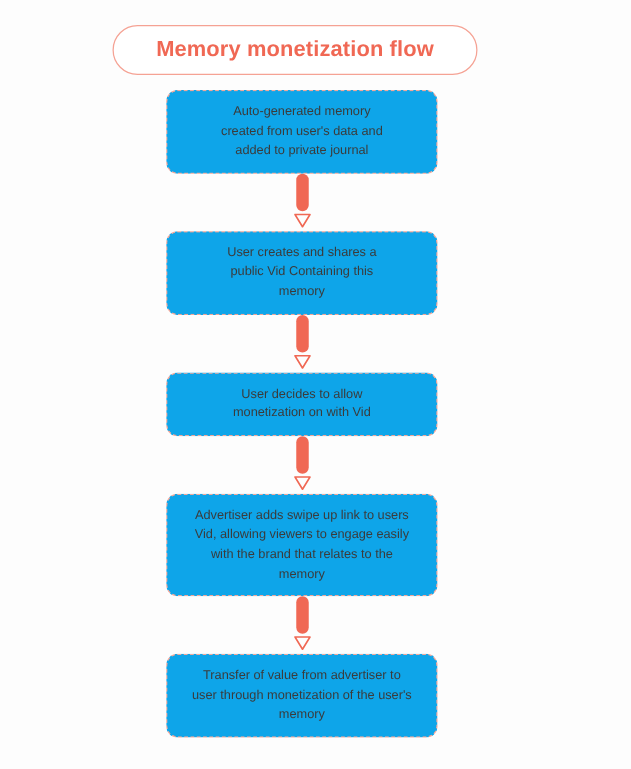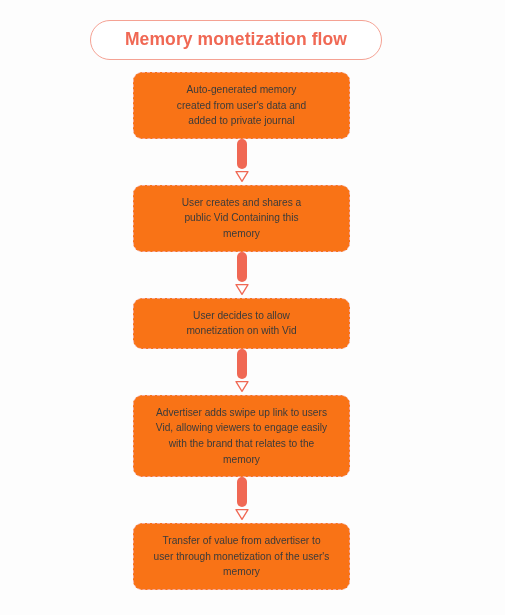--- a/index.html
+++ b/index.html
@@ -54,21 +54,21 @@
     flex-direction: column;
     align-items: center;
   }
 
   
   .step-box {
     box-sizing: border-box;
     width: 217px;
     border: 1.3px dashed #f3a79a;
     border-radius: 9px;
-    background: #f97316;
+    background: #0ea5e9;
     display: flex;
     align-items: center;
     justify-content: center;
     padding: 9px 12px;
   }
   .step-text {
     color: #3b3b3b;
     font-size: 10.2px;
     line-height: 15.6px;
     text-align: center;

